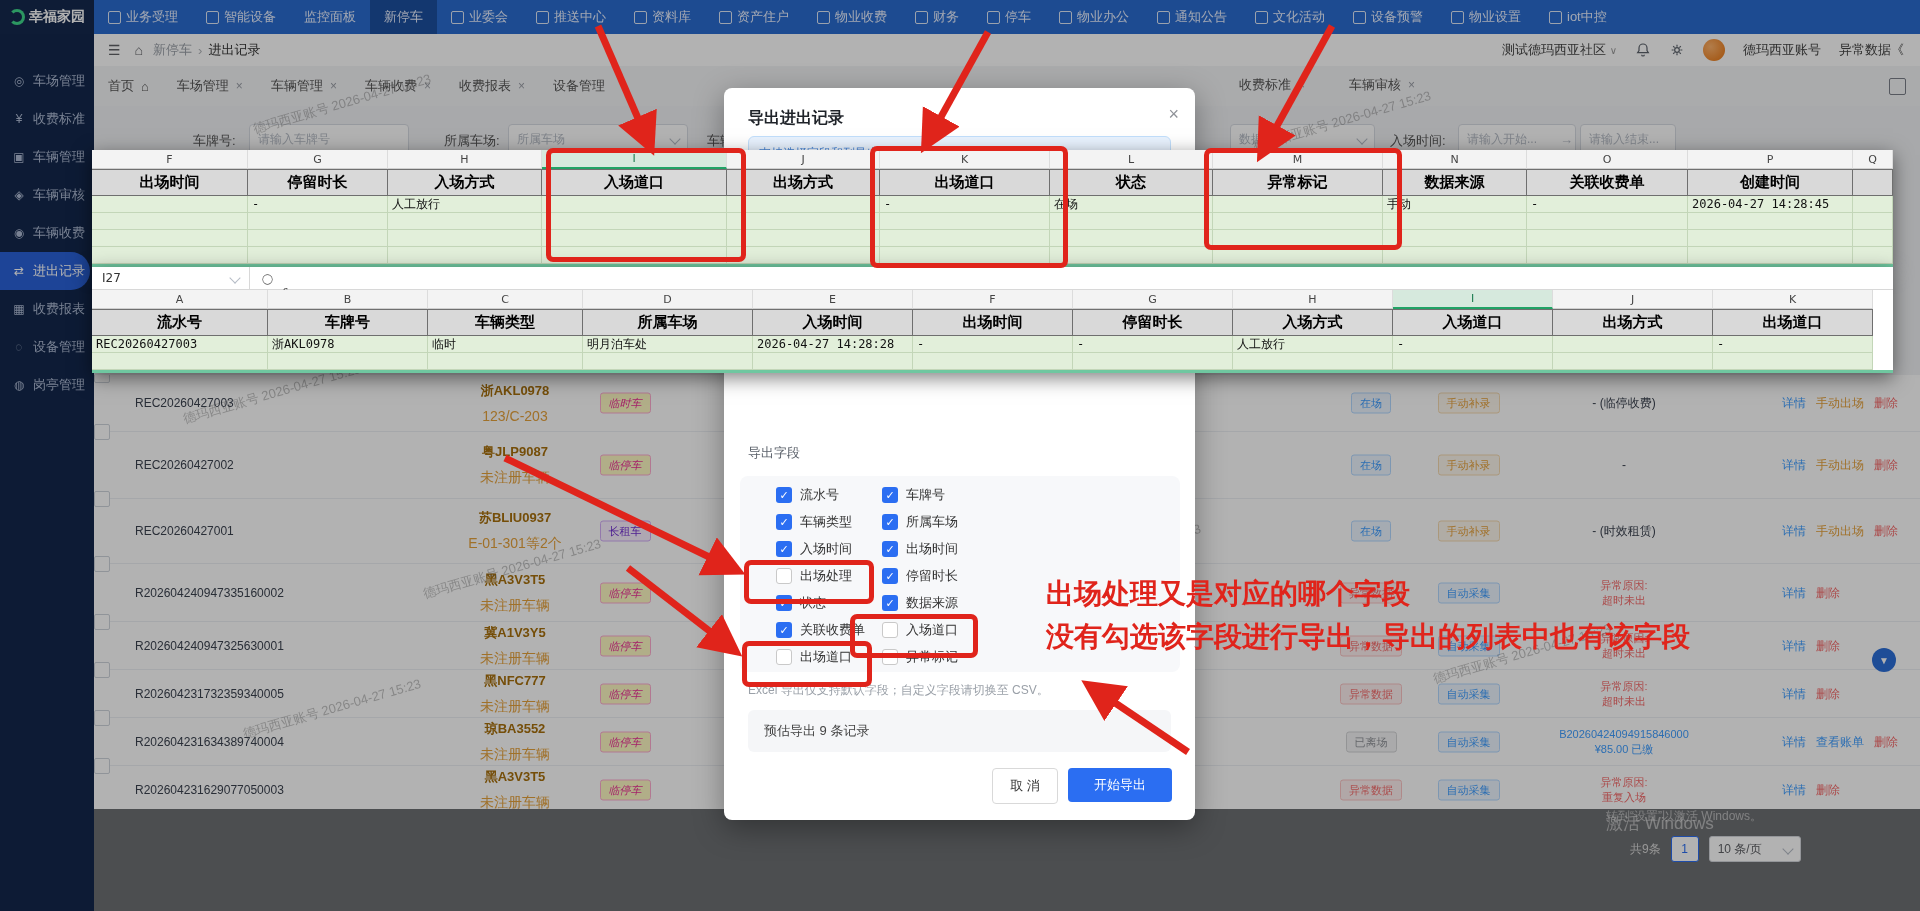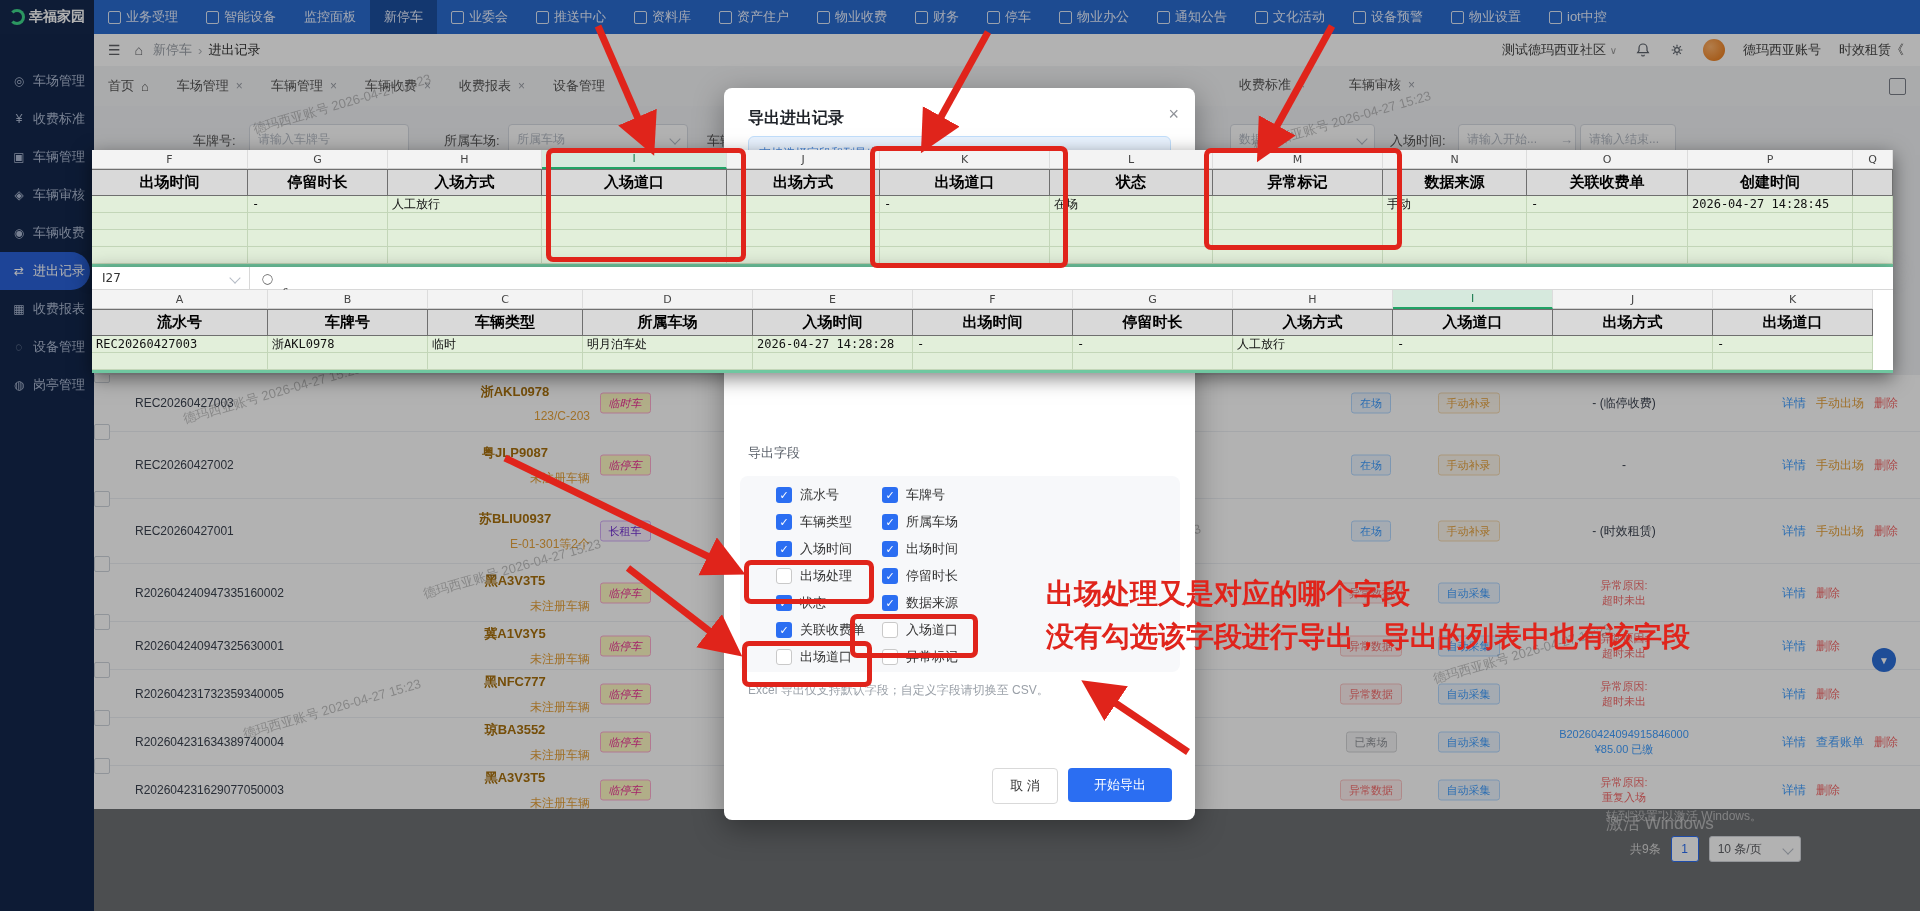--- a/index.html
+++ b/index.html
@@ -35,21 +35,21 @@
            font-size:12px;color:#b6bcc6;display:flex;align-items:center;padding:0 8px;box-sizing:border-box;z-index:1;}
   .chev{width:7px;height:7px;border-right:1.5px solid #b6bcc6;border-bottom:1.5px solid #b6bcc6;transform:rotate(45deg);margin-left:auto;flex:none;}
   
   #btable{position:absolute;left:94px;top:375px;width:1826px;height:434px;background:#fff;z-index:1;overflow:hidden;}
   .brow{position:relative;border-bottom:1px solid #edf0f4;width:100%;}
   .bcell{position:absolute;font-size:12px;color:#3c4350;}
   .bid{left:41px;top:50%;transform:translateY(-50%);width:200px;word-break:break-all;line-height:15px;}
   .bchk{left:12px;top:50%;transform:translateY(-50%);width:14px;height:14px;border:1px solid #cfd4dc;border-radius:2px;background:#fff;}
   .bplate{left:346px;width:150px;text-align:center;top:50%;transform:translateY(-50%);}
   .bplate .p{font-weight:bold;color:#a8700d;font-size:13px;}
-  .bplate .s{color:#e6a23c;font-size:12px;margin-top:8px;text-align:right;}
+  .bplate .s{color:#e6a23c;font-size:14px;margin-top:8px;}
   .btype{left:466px;width:130px;text-align:center;top:50%;transform:translateY(-50%);}
   .blot{left:576px;width:180px;text-align:center;top:50%;transform:translateY(-50%);color:#3c4350;}
   .bstatus{left:1212px;width:130px;text-align:center;top:50%;transform:translateY(-50%);}
   .bsource{left:1312px;width:125px;text-align:center;top:50%;transform:translateY(-50%);}
   .bextra{left:1430px;width:200px;text-align:center;top:50%;transform:translateY(-50%);font-size:11px;line-height:15px;}
   .bops{left:1688px;top:50%;transform:translateY(-50%);display:flex;gap:10px;font-size:12px;white-space:nowrap;}
   .badge{display:inline-block;font-size:11px;padding:2px 8px;border-radius:3px;border:1px solid;}
   .b-blue{color:#409eff;background:#ecf5ff;border-color:#b3d8ff;}
   .b-red{color:#f56c6c;background:#fef0f0;border-color:#fbc4c4;}
   .b-gray{color:#909399;background:#f4f4f5;border-color:#d3d4d6;}
@@ -246,21 +246,21 @@
           <path d="M10 19a2 2 0 0 0 4 0" stroke="#5c626b" fill="none" stroke-width="1.8"></path>
         </svg>
       <svg class="mini-svg" viewBox="0 0 24 24">
           <circle cx="12" cy="12" r="3.5" fill="none" stroke="#5c626b" stroke-width="1.8"></circle>
           <g stroke="#5c626b" stroke-width="1.8">
             <path d="M12 4v3M12 17v3M4 12h3M17 12h3M6.3 6.3l2.1 2.1M15.6 15.6l2.1 2.1M6.3 17.7l2.1-2.1M15.6 8.4l2.1-2.1"></path>
           </g>
         </svg>
       <span id="avatar"></span>
       <span>德玛西亚账号</span>
-      <span>时效租赁《</span>
+      <span>异常数据《</span>
     </div>
   </div>
 
   <div id="tabsbar">
     <div id="tabs-left" style="display:flex">
         <div class="tab">
           <span>首页</span>
           <span>⌂</span>
         </div>
         <div class="tab">
@@ -571,20 +571,21 @@
         <div class="ck-row" style="left: 36px; top: 172px;">
           <span class="ckbox ck-off"></span>
           <span>出场道口</span>
         </div>
         <div class="ck-row" style="left: 142px; top: 172px;">
           <span class="ckbox ck-off"></span>
           <span>异常标记</span>
         </div>
       </div>
     <div id="modal-note">Excel 导出仅支持默认字段；自定义字段请切换至 CSV。</div>
+    <div id="estimate">预估导出 9 条记录</div>
     <div id="btn-cancel">取 消</div>
     <div id="btn-ok">开始导出</div>
   </div>
 
   <div class="sheet" id="sheet1" style="top:150px">
       <div class="sx-row">
         <div class="sx-let" style="width: 156px;">F</div>
         <div class="sx-let" style="width: 140px;">G</div>
         <div class="sx-let" style="width: 154px;">H</div>
         <div class="sx-let sel" style="width: 185px;">I</div>

